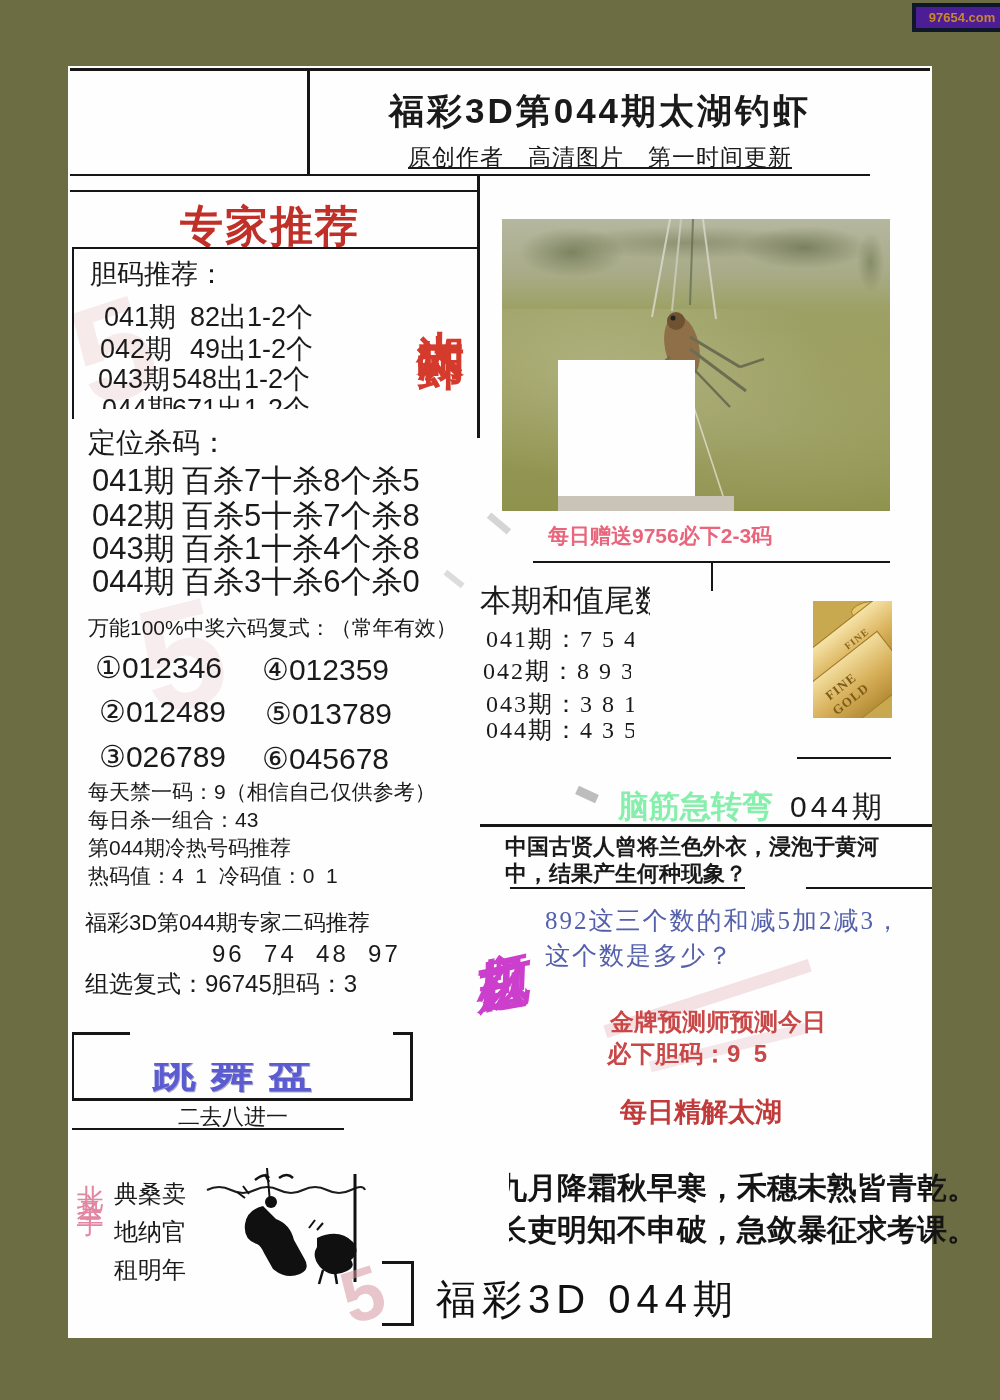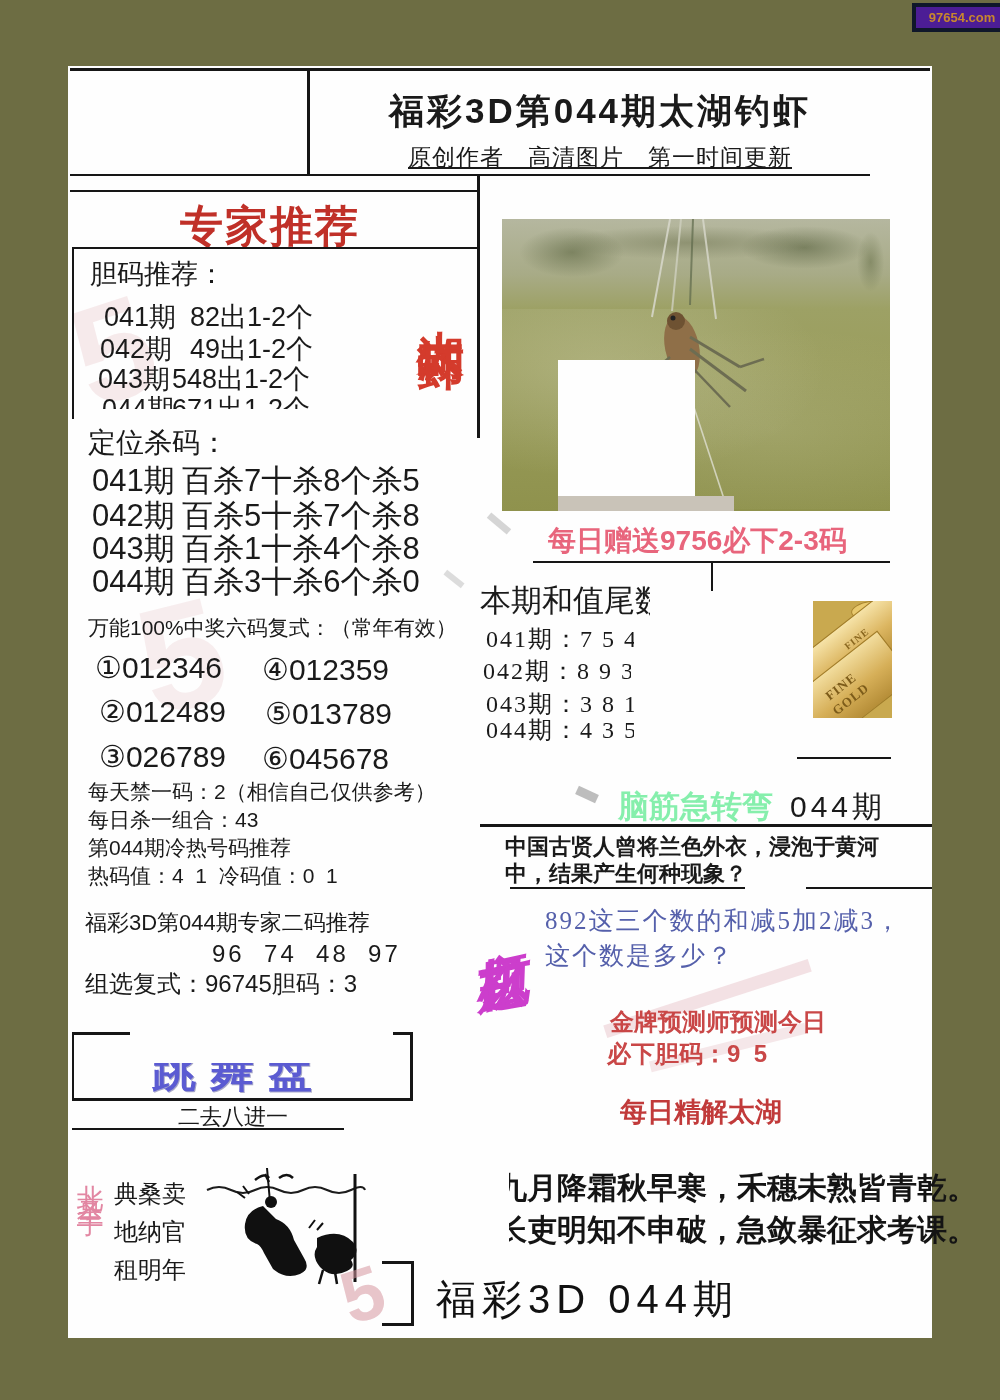--- a/index.html
+++ b/index.html
@@ -70,21 +70,21 @@
 <div class="abs" style="left:182px;top:561px;font-size:31px;">百杀3十杀6个杀0</div>
 
 <div class="abs" style="left:88px;top:614px;font-size:21px;">万能100%中奖六码复式：（常年有效）</div>
 <div class="abs" style="left:95px;top:650px;font-size:30px;">①012346</div>
 <div class="abs" style="left:99px;top:694px;font-size:30px;">②012489</div>
 <div class="abs" style="left:99px;top:739px;font-size:30px;">③026789</div>
 <div class="abs" style="left:262px;top:652px;font-size:30px;">④012359</div>
 <div class="abs" style="left:265px;top:696px;font-size:30px;">⑤013789</div>
 <div class="abs" style="left:262px;top:741px;font-size:30px;">⑥045678</div>
 
-<div class="abs" style="left:88px;top:778px;font-size:21px;">每天禁一码：2（相信自己仅供参考）</div>
+<div class="abs" style="left:88px;top:778px;font-size:21px;">每天禁一码：9（相信自己仅供参考）</div>
 <div class="abs" style="left:88px;top:806px;font-size:21px;">每日杀一组合：43</div>
 <div class="abs" style="left:88px;top:834px;font-size:21px;">第044期冷热号码推荐</div>
 <div class="abs pre" style="left:88px;top:862px;font-size:21px;">热码值：4  1  冷码值：0  1</div>
 
 <div class="abs" style="left:85px;top:908px;font-size:22px;">福彩3D第044期专家二码推荐</div>
 <div class="abs pre" style="left:212px;top:940px;font-size:24px;letter-spacing:3px;">96  74  48  97</div>
 <div class="abs" style="left:85px;top:968px;font-size:24px;">组选复式：96745胆码：3</div>
 
 <div class="ln" style="left:72px;top:1032px;width:58px;height:3px;"></div>
 <div class="ln" style="left:393px;top:1032px;width:20px;height:3px;"></div>
@@ -142,21 +142,21 @@
     <line x1="188" y1="130" x2="244" y2="172" stroke="#6d6d52" stroke-width="3"></line>
     <line x1="184" y1="142" x2="228" y2="188" stroke="#6d6d52" stroke-width="2.5"></line>
     <line x1="238" y1="148" x2="262" y2="140" stroke="#6d6d52" stroke-width="2.5"></line>
     <line x1="168" y1="138" x2="140" y2="162" stroke="#6d6d52" stroke-width="2.5"></line>
     <line x1="182" y1="158" x2="226" y2="292" stroke="#e4e4da" stroke-width="1.6" opacity=".75"></line>
   </svg>
   <div style="position:absolute;left:56px;top:141px;width:137px;height:136px;background:#fefefe;"></div>
   <div style="position:absolute;left:56px;top:277px;width:176px;height:15px;background:#c9c3b8;"></div>
 </div>
 
-<div class="abs" style="left:548px;top:522px;font-size:28px;font-weight:bold;color:#e8657c;">每日赠送9756必下2-3码</div>
+<div class="abs" style="left:548px;top:522px;font-size:21px;font-weight:bold;color:#e8657c;">每日赠送9756必下2-3码</div>
 <div class="ln" style="left:533px;top:561px;width:357px;height:2px;"></div>
 <div class="ln" style="left:711px;top:561px;width:2px;height:30px;"></div>
 
 <div class="abs serif nowrapclip" style="left:480px;top:580px;width:170px;font-size:31px;">本期和值尾数</div>
 <div class="abs serif nowrapclip" style="left:486px;top:623px;width:148px;font-size:24px;letter-spacing:2px;">041期：7 5 4 6</div>
 <div class="abs serif nowrapclip" style="left:483px;top:655px;width:148px;font-size:24px;letter-spacing:2px;">042期：8 9 3 2</div>
 <div class="abs serif nowrapclip" style="left:486px;top:688px;width:148px;font-size:24px;letter-spacing:2px;">043期：3 8 1 0</div>
 <div class="abs serif nowrapclip" style="left:486px;top:714px;width:148px;font-size:24px;letter-spacing:2px;">044期：4 3 5 8</div>
 
 <div class="abs" style="left:813px;top:601px;width:79px;height:117px;overflow:hidden;background:#c9a94f;">

